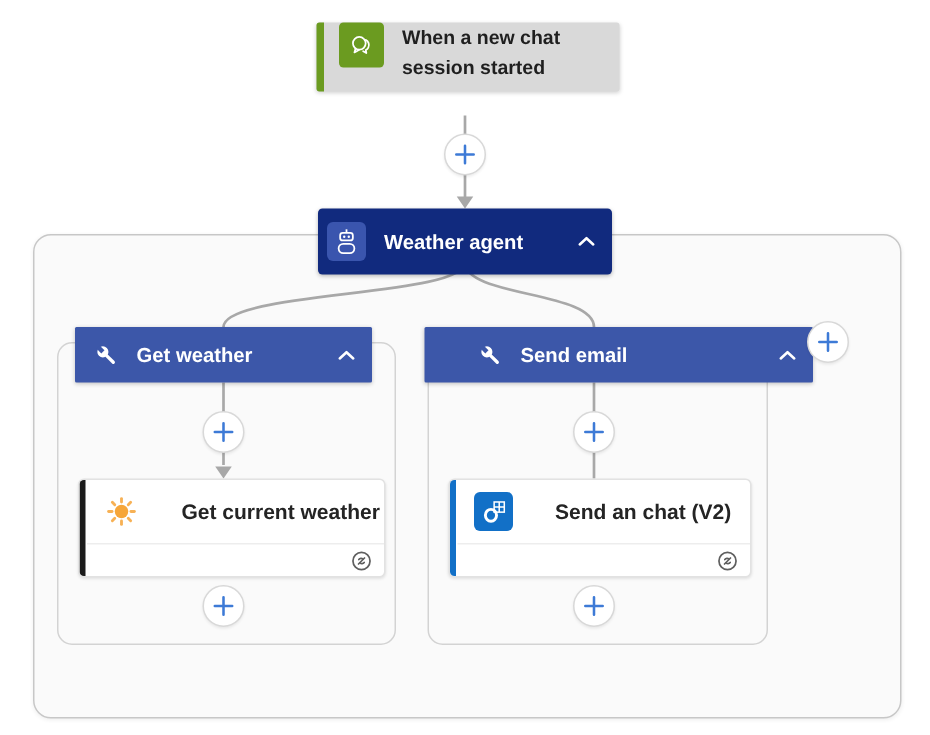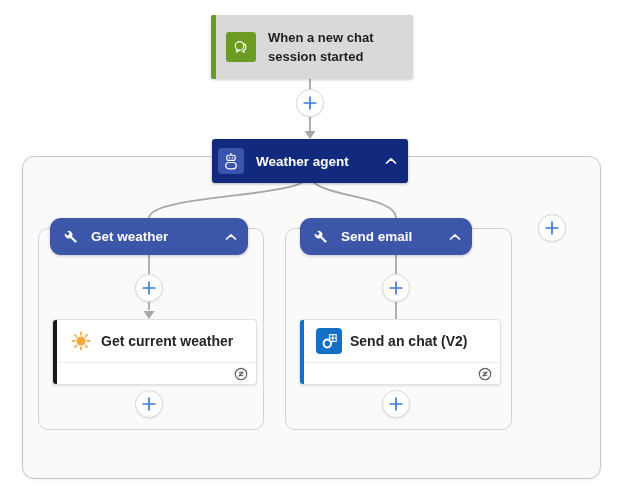--- a/index.html
+++ b/index.html
@@ -11,54 +11,54 @@
          border:1.4px solid #c7c7c7;border-radius:12px;background:#fafafa;
          box-shadow:0 1px 3px rgba(0,0,0,.07);z-index:1;}
   .inner{position:absolute;border:1.3px solid #d3d3d3;border-radius:10px;z-index:2;}
   .inner-left{left:38px;top:228px;width:224px;height:200px;}
   .inner-right{left:285px;top:228px;width:225px;height:200px;}
 
   
   .wires{position:absolute;left:0;top:0;z-index:3;pointer-events:none;}
 
   
-  .trigger{position:absolute;left:211px;top:15px;width:202px;height:64px;
-           background:#d9d9d9;border-radius:2px;z-index:4;display:flex;align-items:center;
+  .trigger{position:absolute;left:211px;top:15px;width:202px;height:46px;
+           background:#d9d9d9;border-radius:2px;z-index:4;display:flex;
            box-shadow:0 1px 3px rgba(0,0,0,.18);cursor:pointer;}
   .t-stripe{position:absolute;left:0;top:0;bottom:0;width:5px;background:#6b9b20;border-radius:2px 0 0 2px;}
   .t-icon{width:30px;height:30px;border-radius:3px;background:#6b9b20;margin-left:15px;flex:none;
           display:flex;align-items:center;justify-content:center;}
   .t-title{margin:0 10px 0 12px;font-size:13px;font-weight:600;color:#1f1f1f;line-height:1.5;}
 
   
   .agent{position:absolute;left:212px;top:139px;width:196px;height:44px;background:#112a7e;
          border-radius:3px;z-index:4;display:flex;align-items:center;
          box-shadow:0 1px 3px rgba(0,0,0,.28);cursor:pointer;}
   .a-icon{width:26px;height:26px;border-radius:4px;background:#3a55ae;margin-left:6px;flex:none;
           display:flex;align-items:center;justify-content:center;}
   .a-label{margin-left:12px;flex:1;font-size:13.5px;font-weight:700;color:#fff;}
 
   
-  .bhead{position:absolute;height:37px;background:#3c57a9;border-radius:11px;z-index:4;
+  .bhead{position:absolute;height:37px;background:#3c57a9;border-radius:1px;z-index:4;
          display:flex;align-items:center;box-shadow:0 1px 3px rgba(0,0,0,.22);cursor:pointer;}
   .bhead-left{left:50px;top:218px;width:198px;}
-  .bhead-right{left:300px;top:218px;width:172px;}
+  .bhead-right{left:283px;top:218px;width:236px;padding-left:23px;}
   .b-icon{margin-left:13px;flex:none;display:flex;}
   .b-label{margin-left:12px;flex:1;font-size:13.5px;font-weight:700;color:#fff;}
   .chev{margin-right:11px;flex:none;display:flex;cursor:pointer;}
 
   
   .card{position:absolute;background:#fff;border:1px solid #e2e2e2;border-radius:4px;z-index:4;
         box-shadow:0 1px 2px rgba(0,0,0,.10);overflow:hidden;cursor:pointer;}
   .card-left{left:52px;top:319px;width:203px;}
   .card-right{left:299px;top:319px;width:200px;}
   .cstripe{position:absolute;left:0;top:0;bottom:0;width:4px;}
   .stripe-black{background:#1b1b1b;}
   .stripe-outlook{background:#1270c7;}
-  .card-top{display:flex;align-items:center;height:42px;padding-left:16px;gap:8px;}
+  .card-top{display:flex;align-items:center;height:42px;padding-left:16px;gap:28px;}
   .o-icon{width:26px;height:26px;border-radius:4px;background:#1270c7;flex:none;
           display:flex;align-items:center;justify-content:center;}
   .card-title{font-size:14px;font-weight:600;color:#242424;white-space:nowrap;}
   .card-sep{height:1px;background:#ededed;margin-left:5px;}
   .card-bottom{height:21px;display:flex;align-items:center;justify-content:flex-end;padding-right:8px;}
   .conn{display:flex;cursor:pointer;}
 
   
   .plus{position:absolute;width:28px;height:28px;border-radius:50%;background:#fff;
         border:1px solid #d8d8d8;display:flex;align-items:center;justify-content:center;

